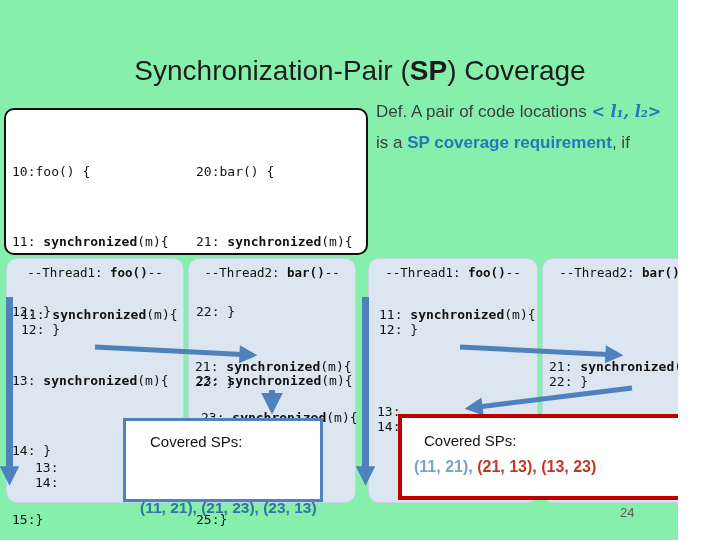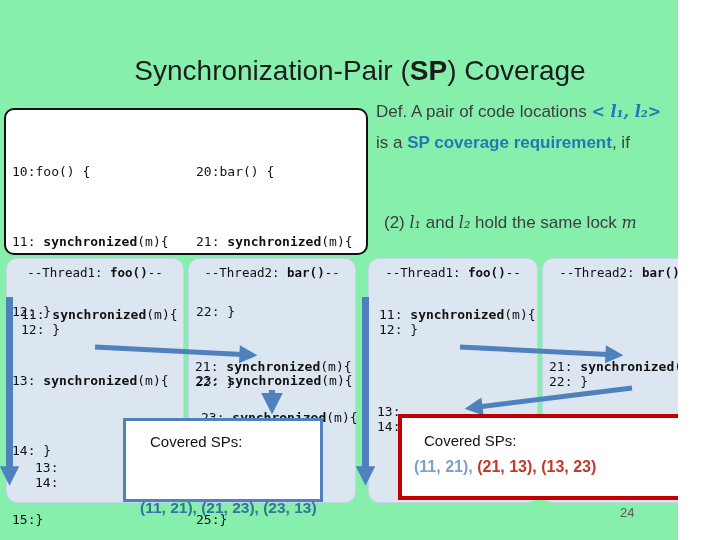--- a/index.html
+++ b/index.html
@@ -97,21 +97,20 @@
       <div><span>21: </span><span class="kw">synchronized</span><span>(m){</span></div>
       <div><span>22: }</span><span class="kw"></span><span></span></div>
       <div><span>23: </span><span class="kw">synchronized</span><span>(m){</span></div>
       <div><span>24: }</span><span class="kw"></span><span></span></div>
       <div><span>25:}</span><span class="kw"></span><span></span></div>
     </div>
   </div>
 
   <div class="defline d2"><span>is a </span><span class="defem">SP coverage requirement</span><span>, if</span></div>
   <div class="defline d1"><span>Def. A pair of code locations </span><span class="mathblue">&lt; l₁, l₂&gt;</span></div>
-  <div class="defline d4"><span>(2) </span><span class="mvar">l₁</span><span> and </span><span class="mvar">l₂</span><span> hold the same lock </span><span class="mvar">m</span></div>
 
   <div class="panel p1">
     <div class="phead"><span>--Thread1: </span><span class="b">foo()</span><span>--</span></div>
     <div class="pline L11"><span>11: </span><span class="kw">synchronized</span><span>(m){</span></div>
     <div class="pline L12">12: }</div>
     <div class="pline L13">13:</div>
     <div class="pline L14">14:</div>
   </div>
   <div class="panel p2">
     <div class="phead"><span>--Thread2: </span><span class="b">bar()</span><span>--</span></div>

